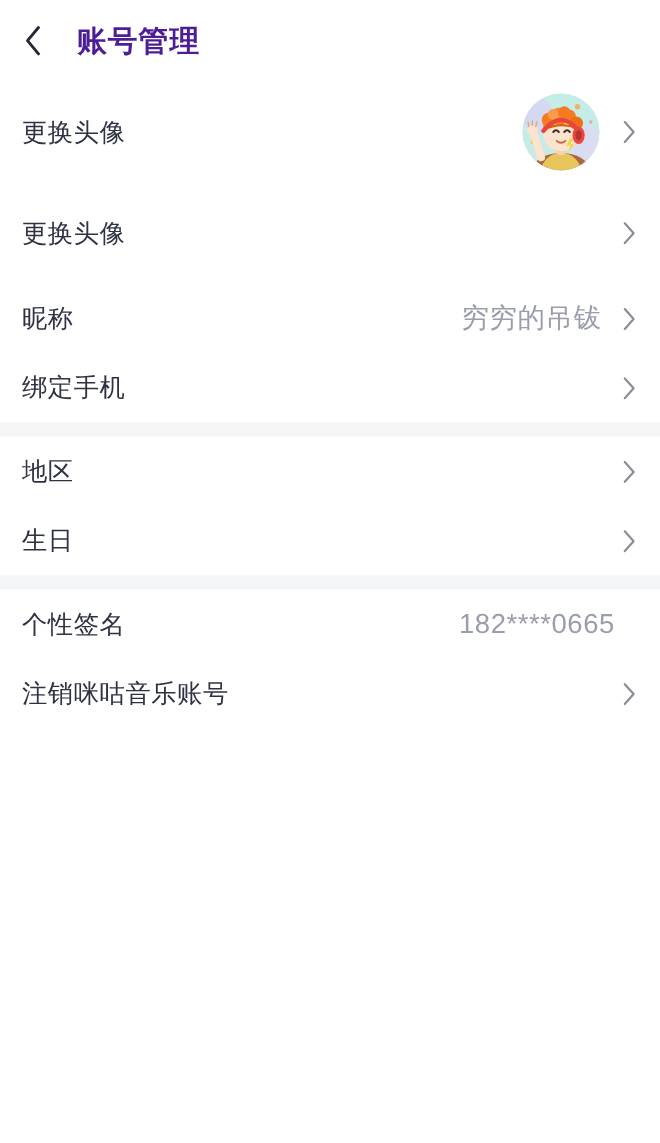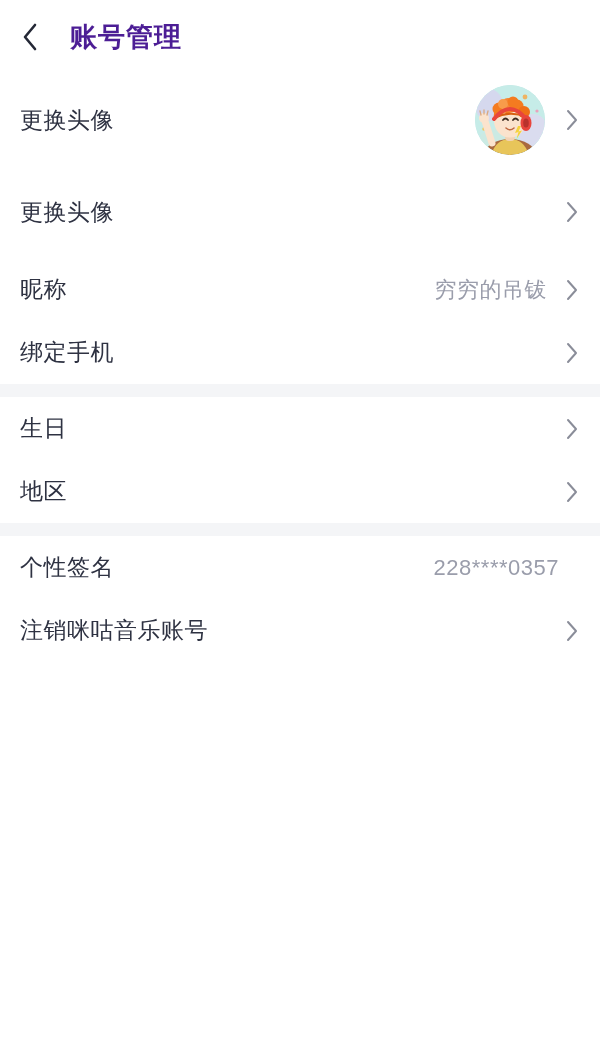--- a/index.html
+++ b/index.html
@@ -79,21 +79,21 @@
     font-size: 23px;
     color: #2e3242;
     line-height: 1;
     letter-spacing: 0.5px;
     white-space: nowrap;
   }
   .row-spacer {
     flex: 1 1 auto;
   }
   .row-value {
-    font-size: 22px;
+    font-size: 25px;
     color: #9a9dab;
     line-height: 1;
     letter-spacing: 0.5px;
     white-space: nowrap;
     margin-right: 16px;
   }
   .row-value.no-chevron {
     margin-right: 22px;
   }
   .chevron {
@@ -232,50 +232,50 @@
     </div>
 
   </div>
 
   <div class="section-gap"></div>
 
   <div class="section">
 
 
     <div class="row">
+      <div class="row-label">地区</div>
+      <div class="row-spacer"></div>
+      <div class="chevron">
+        <svg width="14" height="24" viewBox="0 0 14 24" fill="none">
+          <path d="M3 3 L11 12 L3 21" stroke="#8a8d99" stroke-width="2" stroke-linecap="round" stroke-linejoin="round"></path>
+        </svg>
+      </div>
+    </div>
+
+    <div class="row">
       <div class="row-label">生日</div>
       <div class="row-spacer"></div>
       <div class="chevron">
         <svg width="14" height="24" viewBox="0 0 14 24" fill="none">
           <path d="M3 3 L11 12 L3 21" stroke="#8a8d99" stroke-width="2" stroke-linecap="round" stroke-linejoin="round"></path>
         </svg>
       </div>
     </div>
 
-    <div class="row">
-      <div class="row-label">地区</div>
-      <div class="row-spacer"></div>
-      <div class="chevron">
-        <svg width="14" height="24" viewBox="0 0 14 24" fill="none">
-          <path d="M3 3 L11 12 L3 21" stroke="#8a8d99" stroke-width="2" stroke-linecap="round" stroke-linejoin="round"></path>
-        </svg>
-      </div>
-    </div>
-
   </div>
 
   <div class="section-gap"></div>
 
   <div class="section">
 
 
     <div class="row">
       <div class="row-label">个性签名</div>
       <div class="row-spacer"></div>
-      <div class="row-value no-chevron">228****0357</div>
+      <div class="row-value no-chevron">182****0665</div>
     </div>
 
     <div class="row">
       <div class="row-label">注销咪咕音乐账号</div>
       <div class="row-spacer"></div>
       <div class="chevron">
         <svg width="14" height="24" viewBox="0 0 14 24" fill="none">
           <path d="M3 3 L11 12 L3 21" stroke="#8a8d99" stroke-width="2" stroke-linecap="round" stroke-linejoin="round"></path>
         </svg>
       </div>

